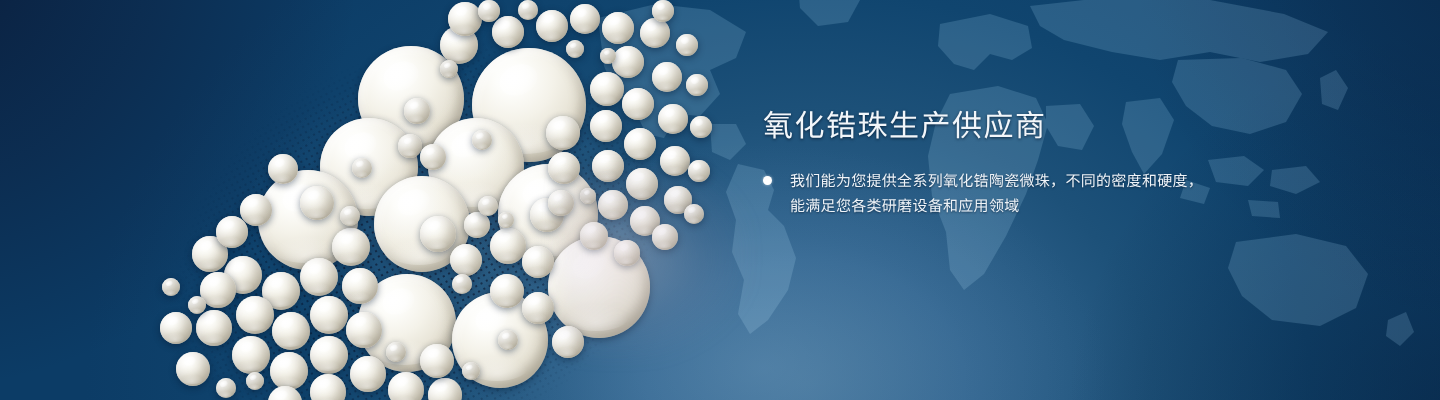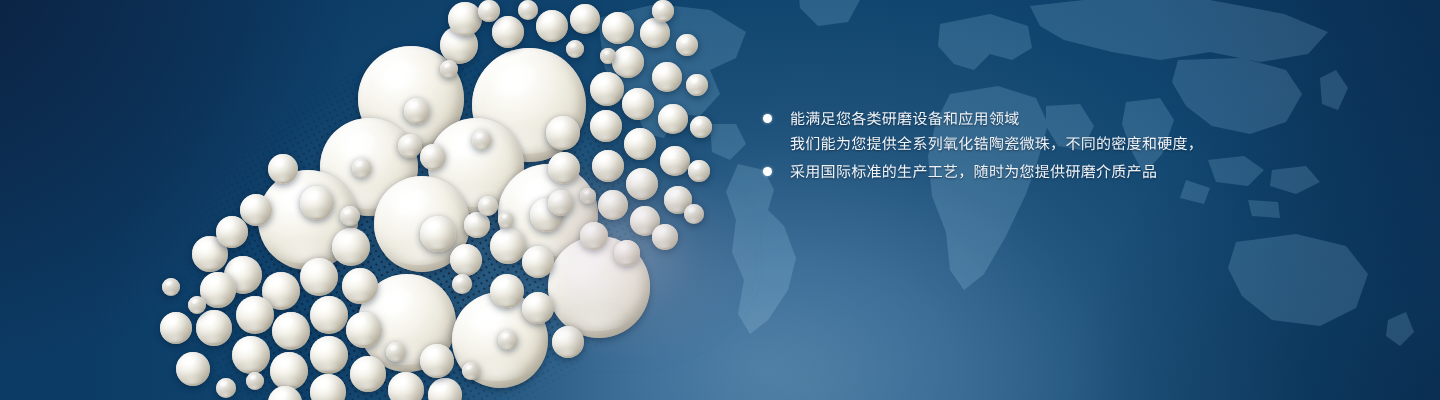--- a/index.html
+++ b/index.html
@@ -270,31 +270,28 @@
     <div class="bead sm" style="left:580px;top:188px;width:16px;height:16px"></div>
     <div class="bead sm" style="left:498px;top:212px;width:16px;height:16px"></div>
     <div class="bead sm" style="left:600px;top:48px;width:16px;height:16px"></div>
     <div class="bead sm" style="left:566px;top:40px;width:18px;height:18px"></div>
   </div>
   <div class="beads-glow"></div>
   <div class="bead-edge-blur"></div>
 
   <div class="copy">
 
+    <h1 class="headline">氧化锆珠生产供应商</h1>
 
     <ul class="bullets">
 
       <li class="bullet">
         <span class="dot"></span>
+        <span class="ln">我们能为您提供全系列氧化锆陶瓷微珠，不同的密度和硬度，</span>
         <span class="ln ln2">能满足您各类研磨设备和应用领域</span>
-        <span class="ln">我们能为您提供全系列氧化锆陶瓷微珠，不同的密度和硬度，</span>
       </li>
 
 
-      <li class="bullet">
-        <span class="dot"></span>
-        <span class="ln">采用国际标准的生产工艺，随时为您提供研磨介质产品</span>
-      </li>
 
     </ul>
   </div>
 
 </div>
 
 </body></html>

